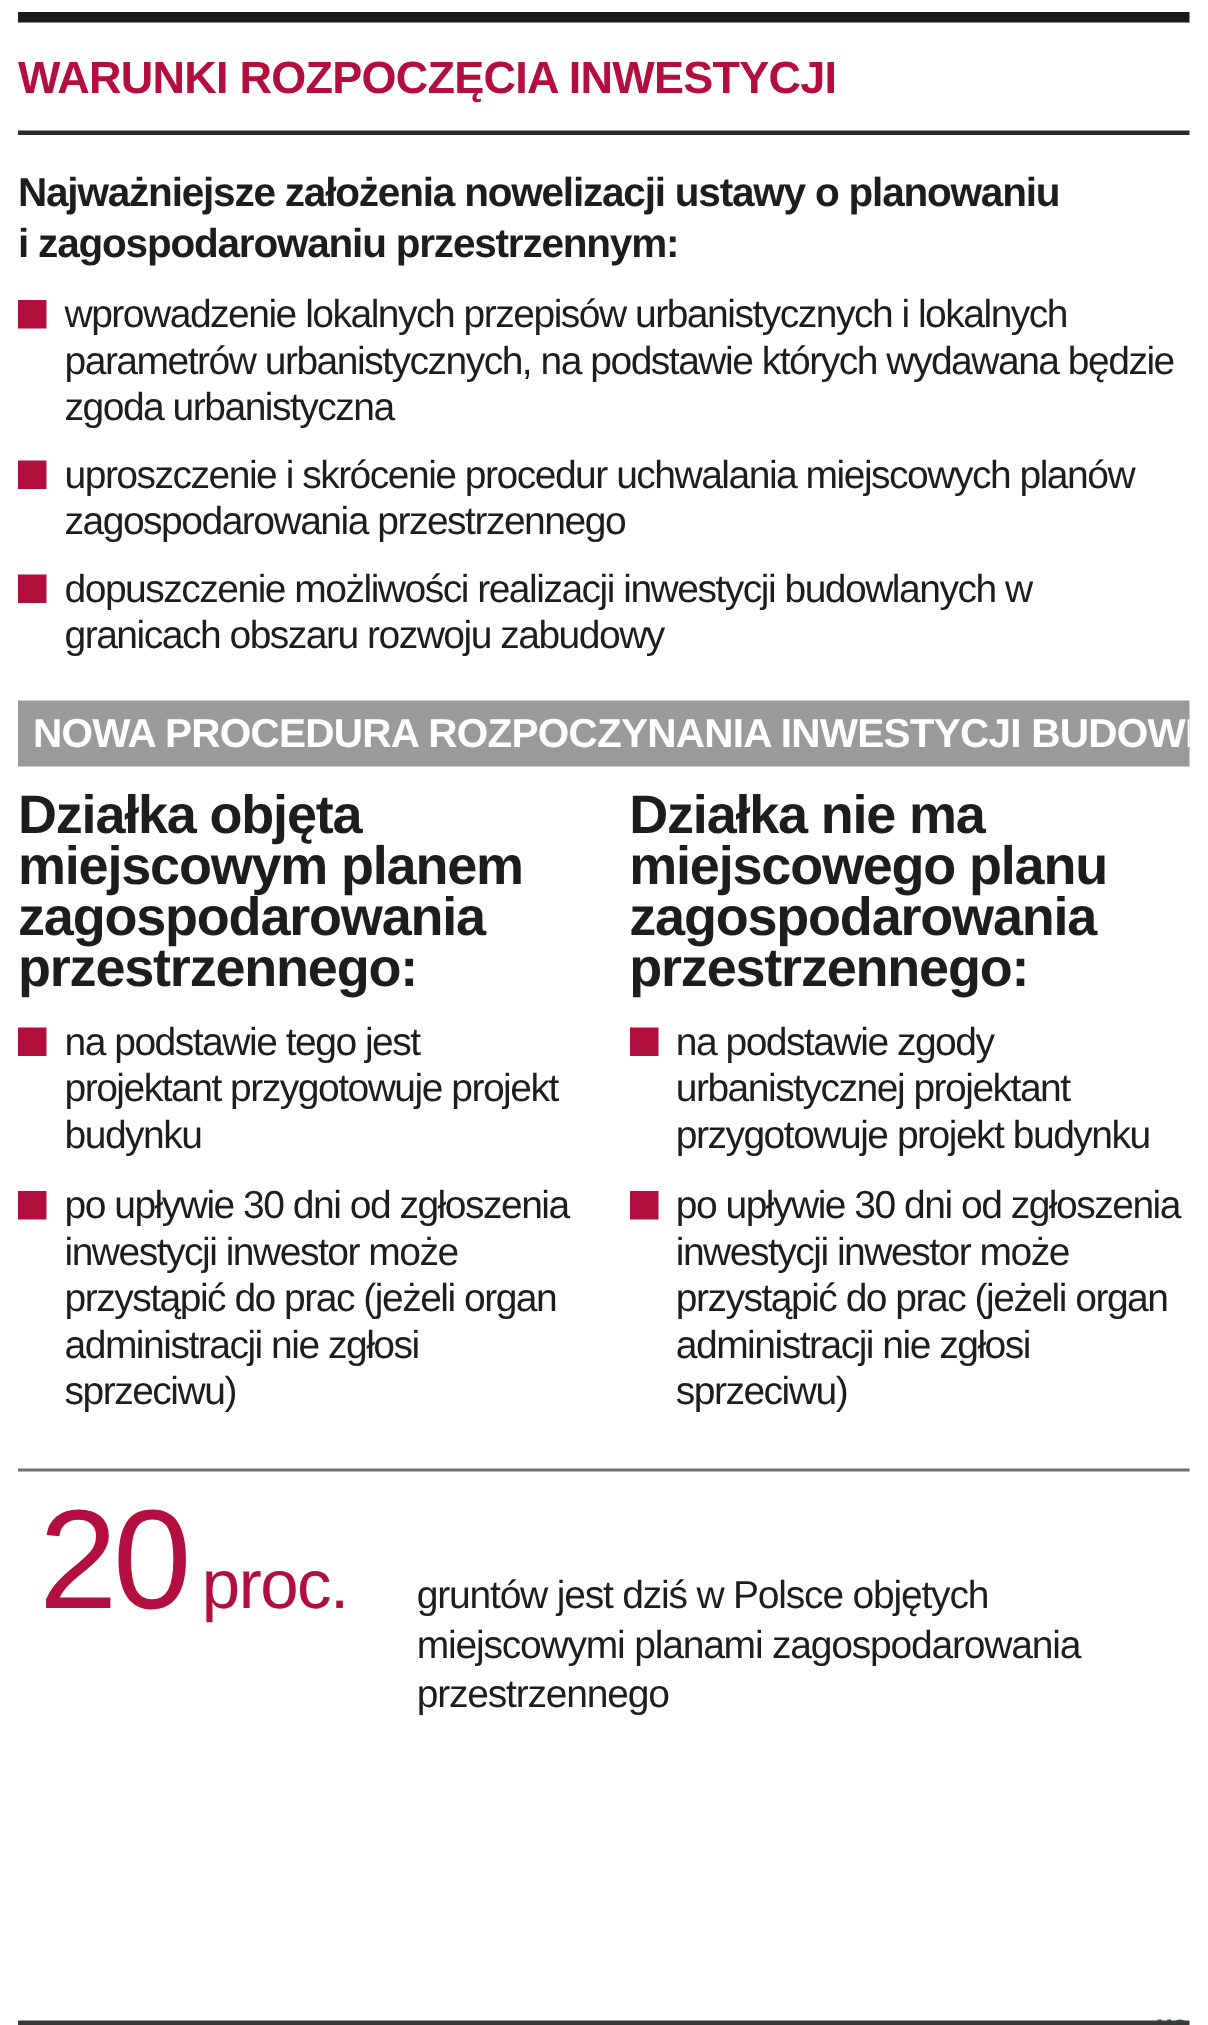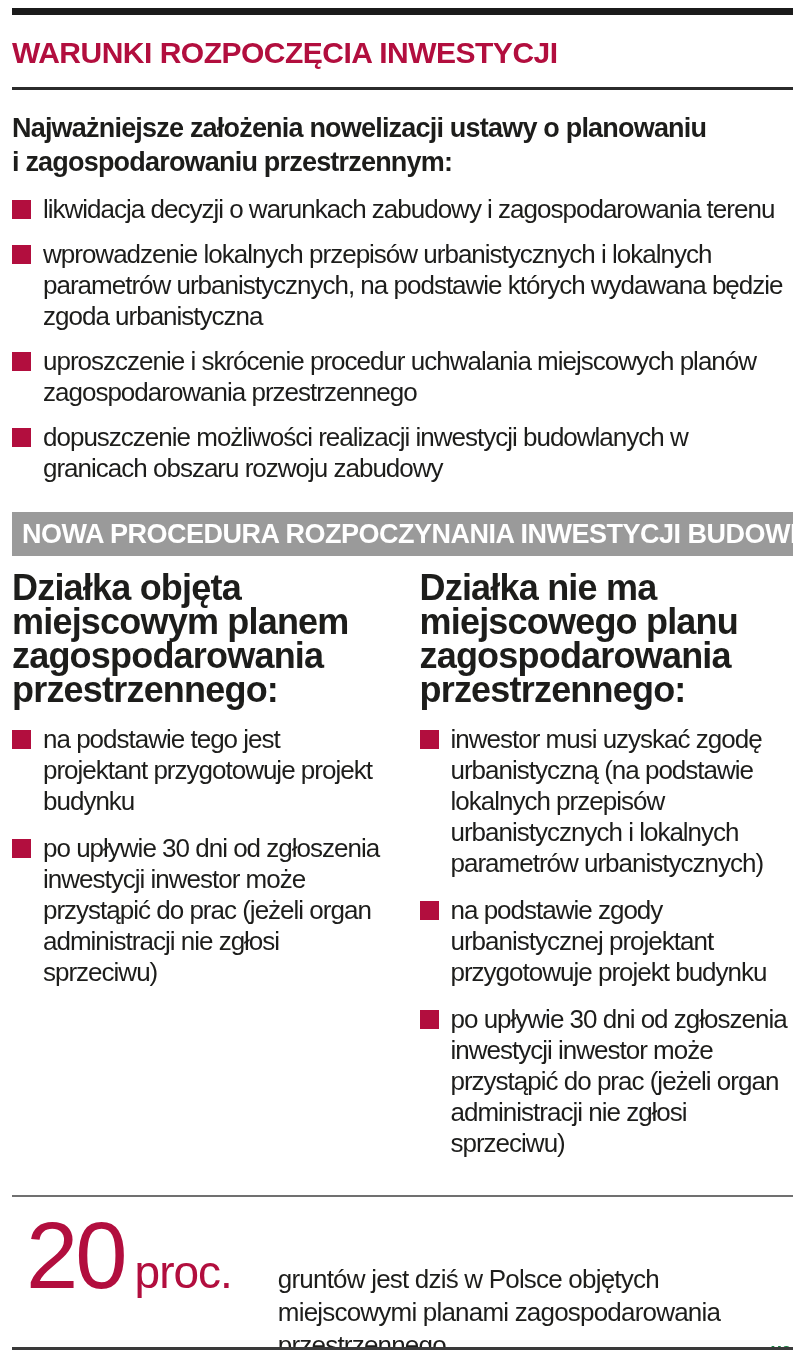--- a/index.html
+++ b/index.html
@@ -67,24 +67,20 @@
 
   <h1 class="page-title">WARUNKI ROZPOCZĘCIA INWESTYCJI</h1>
 
   <div class="title-rule"></div>
 
   <p class="intro-heading">Najważniejsze założenia nowelizacji ustawy o planowaniu i zagospodarowaniu przestrzennym:</p>
 
   <ul class="bullets">
     <li>
       <span class="sq"></span>
-      <span>likwidacja decyzji o warunkach zabudowy i zagospodarowania terenu</span>
-    </li>
-    <li>
-      <span class="sq"></span>
       <span>wprowadzenie lokalnych przepisów urbanistycznych i lokalnych parametrów urbanistycznych, na podstawie których wydawana będzie zgoda urbanistyczna</span>
     </li>
     <li>
       <span class="sq"></span>
       <span>uproszczenie i skrócenie procedur uchwalania miejscowych planów zagospodarowania przestrzennego</span>
     </li>
     <li>
       <span class="sq"></span>
       <span>dopuszczenie możliwości realizacji inwestycji budowlanych w granicach obszaru rozwoju zabudowy</span>
     </li>
@@ -106,24 +102,20 @@
           <span>po upływie 30 dni od zgłoszenia inwestycji inwestor może przystąpić do prac (jeżeli organ administracji nie zgłosi sprzeciwu)</span>
         </li>
       </ul>
     </div>
 
     <div class="col">
       <p class="col-heading">Działka nie ma miejscowego planu zagospodarowania przestrzennego:</p>
       <ul class="bullets">
         <li>
           <span class="sq"></span>
-          <span>inwestor musi uzyskać zgodę urbanistyczną (na podstawie lokalnych przepisów urbanistycznych i lokalnych parametrów urbanistycznych)</span>
-        </li>
-        <li>
-          <span class="sq"></span>
           <span>na podstawie zgody urbanistycznej projektant przygotowuje projekt budynku</span>
         </li>
         <li>
           <span class="sq"></span>
           <span>po upływie 30 dni od zgłoszenia inwestycji inwestor może przystąpić do prac (jeżeli organ administracji nie zgłosi sprzeciwu)</span>
         </li>
       </ul>
     </div>
 
   </div>

